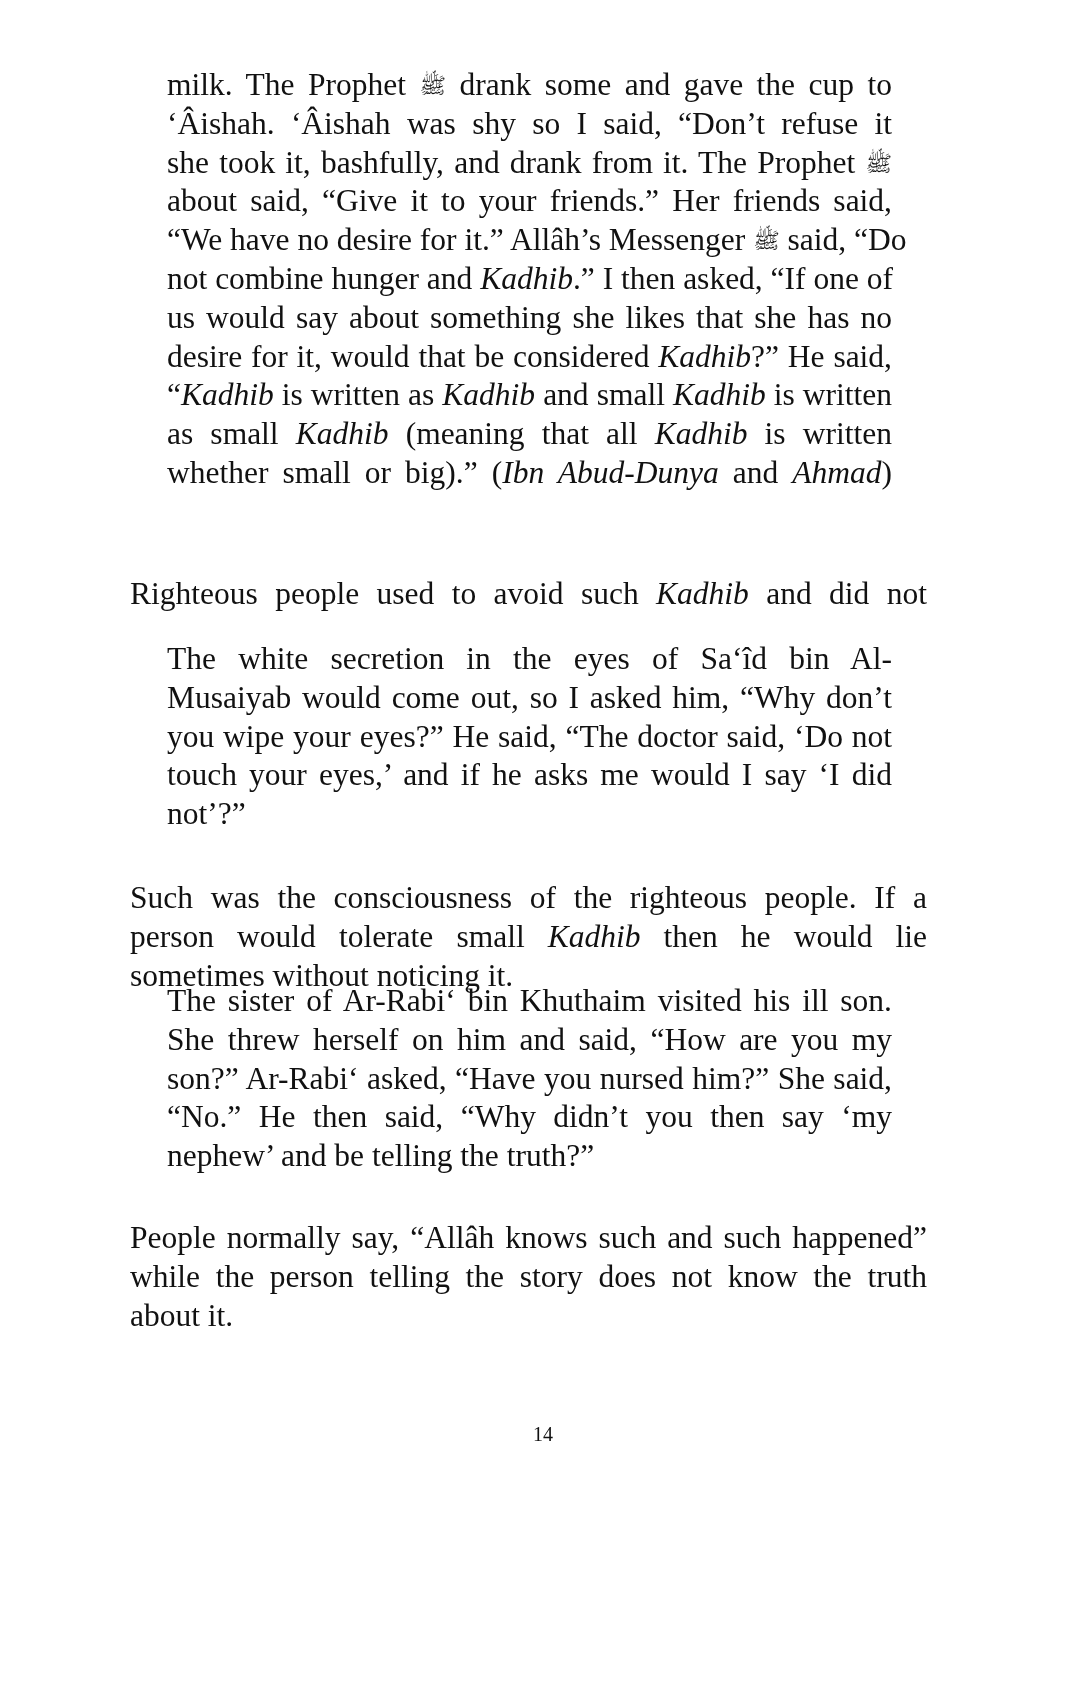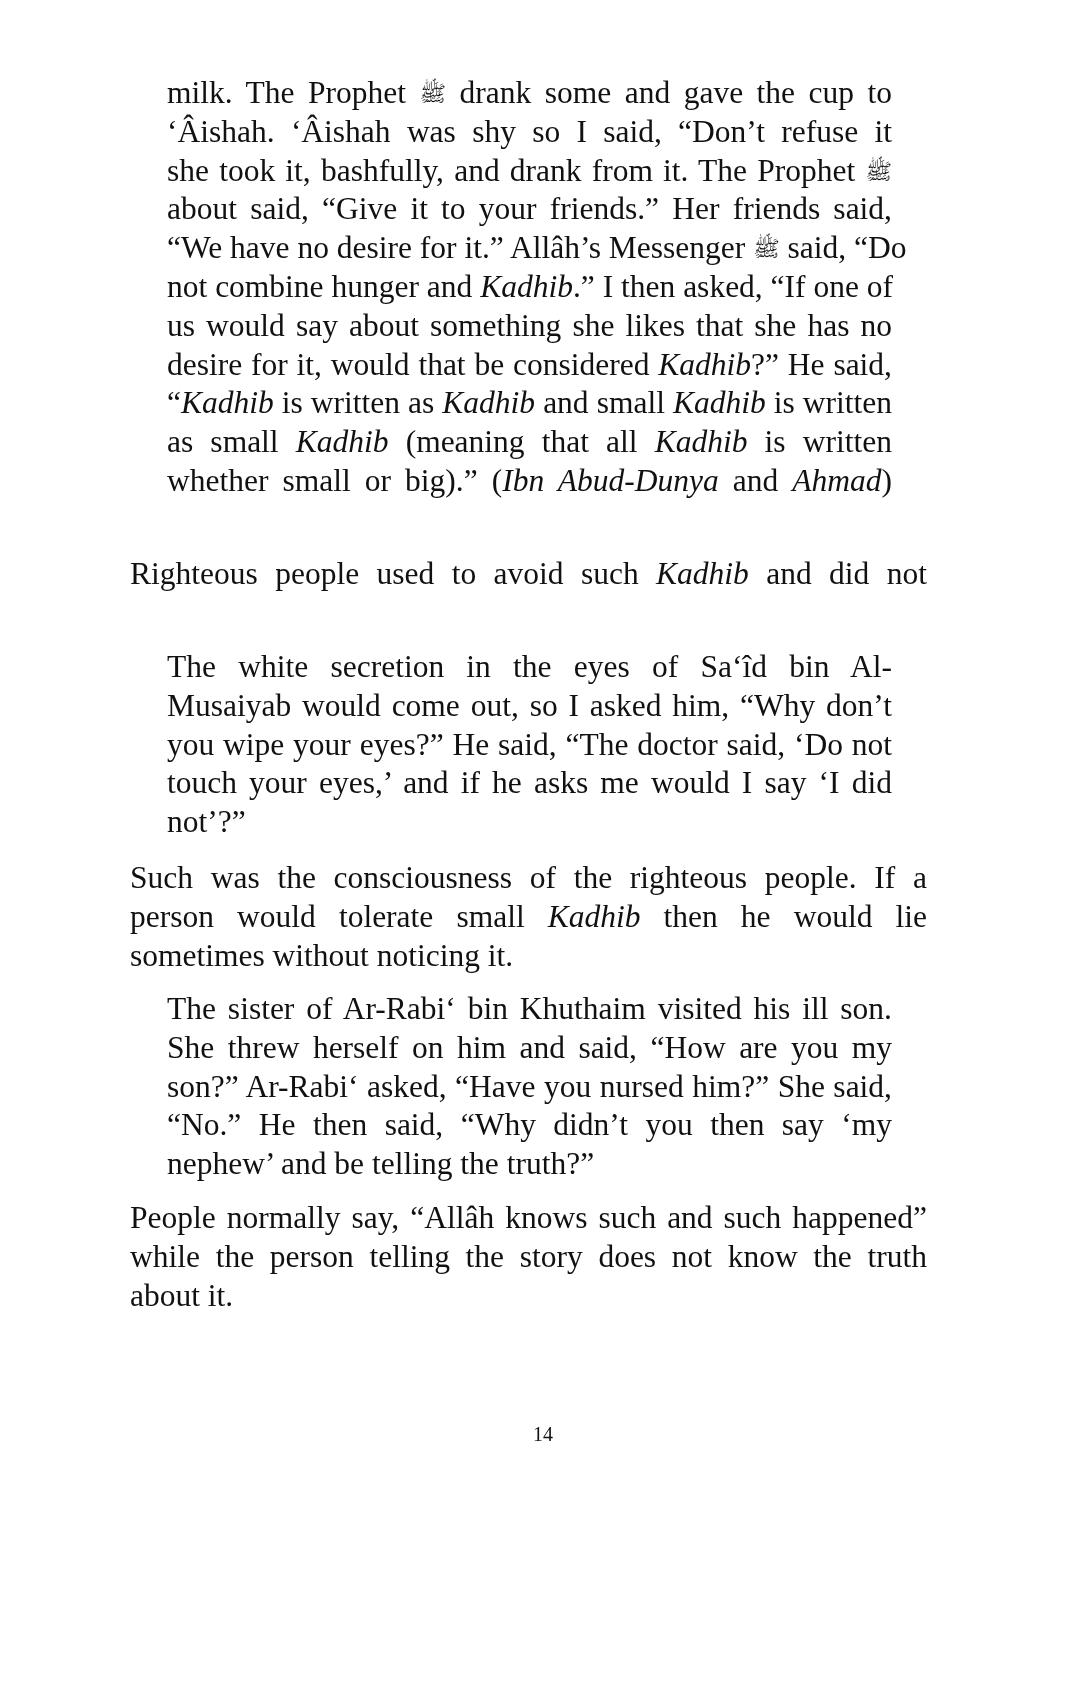--- a/index.html
+++ b/index.html
@@ -1,25 +1,25 @@
 <!DOCTYPE html>
 <html><head>
   <meta charset="utf-8">
   <style>
     html, body { margin: 0; padding: 0; background: #ffffff; }
     body {
       width: 1086px; height: 1694px; position: relative; overflow: hidden;
       font-family: "Liberation Serif", serif; color: #111;
     }
     .page { position: absolute; left: 0; top: 0; width: 1086px; height: 1694px; }
-    .para { position: absolute; font-size: 31.5px; line-height: 50px; text-align: justify; }
+    .para { position: absolute; font-size: 31.5px; line-height: 34px; text-align: justify; }
     .line { display: block; white-space: nowrap; text-align: justify; text-align-last: justify; height: 38.8px; }
     .line.last { text-align-last: left; }
     .indent { left: 167px; width: 725px; }
-    .full { left: 130px; width: 797px; }
+    .full { left: 130px; width: 797px; margin-top: 28px; }
     i { }
     .saw { font-size: 22px; position: relative; top: -2px; }
     .page-number { position: absolute; left: 0; width: 1086px; top: 1423px; text-align: center; font-size: 20px; }
   </style>
 </head>
 <body>
 
 <div class="page">
 
   <div class="para indent" style="top:68px;">

